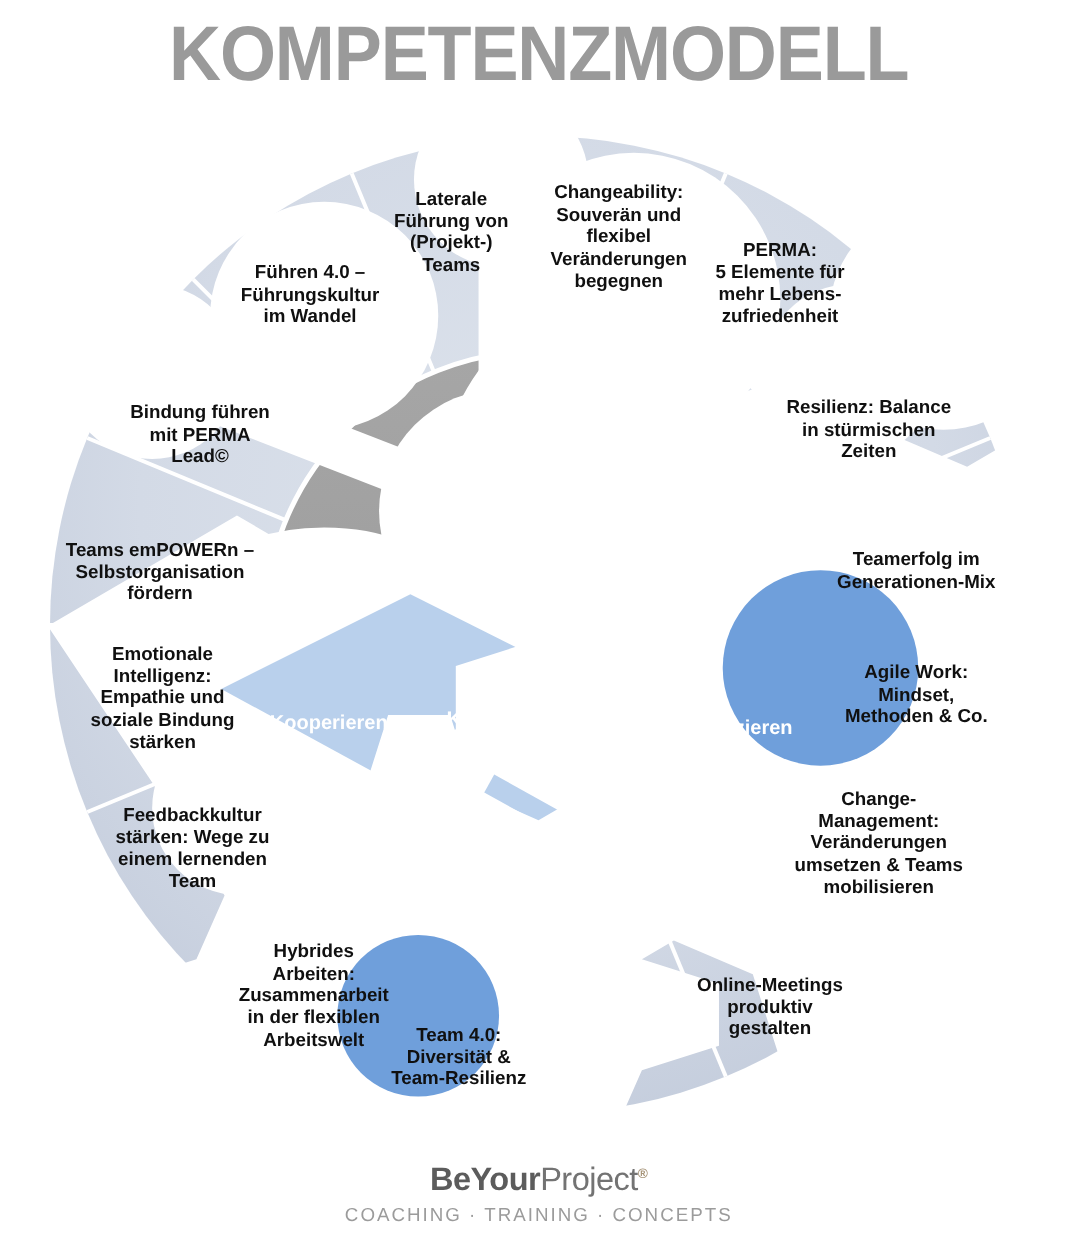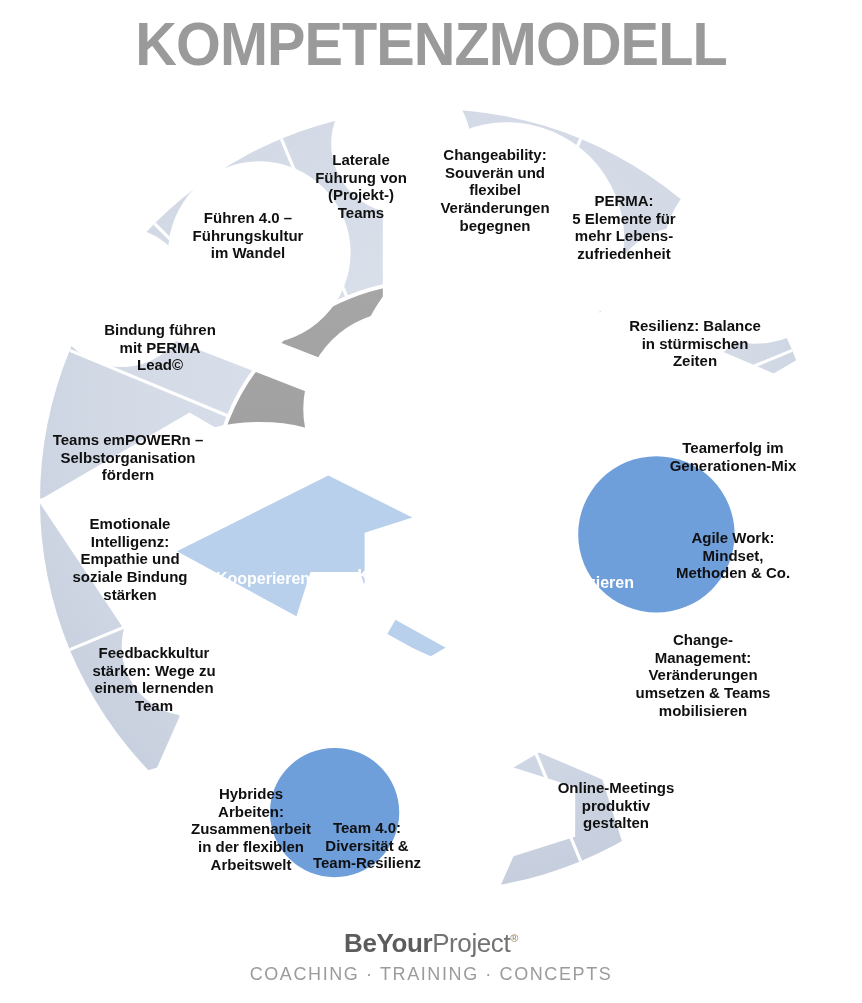--- a/index.html
+++ b/index.html
@@ -71,21 +71,21 @@
     font-family:"Liberation Sans", sans-serif;
     font-size:26px;font-weight:bold;letter-spacing:-0.4px;
     white-space:nowrap;
   }
   #logo .brand .be{color:#5c5c5c;}
   #logo .brand .pr{color:#737373;font-weight:normal;}
   #logo .brand .reg{font-size:11px;vertical-align:super;color:#a79579;}
   #logo .tag{
     margin-top:5px;
     font-family:"Liberation Sans", sans-serif;
-    font-size:18px;
+    font-size:15px;
     letter-spacing:1.6px;
     color:#9b9b9b;
     white-space:nowrap;
   }
 </style>
 </head>
 <body>
 
 <div id="title">KOMPETENZMODELL</div>
 
@@ -232,21 +232,21 @@
 Management:
 Veränderungen
 umsetzen &amp; Teams
 mobilisieren</div>
   <div class="seg-label" style="left:576px;top:697px;width:150px;">Online-Meetings
 produktiv
 gestalten</div>
   <div class="seg-label" style="left:327px;top:737px;width:132px;">Team 4.0:
 Diversität &amp;
 Team-Resilienz</div>
-  <div class="seg-label" style="left:211px;top:720px;width:140px;">Hybrides
+  <div class="seg-label" style="left:211px;top:688px;width:140px;">Hybrides
 Arbeiten:
 Zusammenarbeit
 in der flexiblen
 Arbeitswelt</div>
   <div class="seg-label" style="left:114px;top:570px;width:160px;">Feedbackkultur
 stärken: Wege zu
 einem lernenden
 Team</div>
   <div class="seg-label" style="left:90px;top:450px;width:162px;">Emotionale
 Intelligenz:

